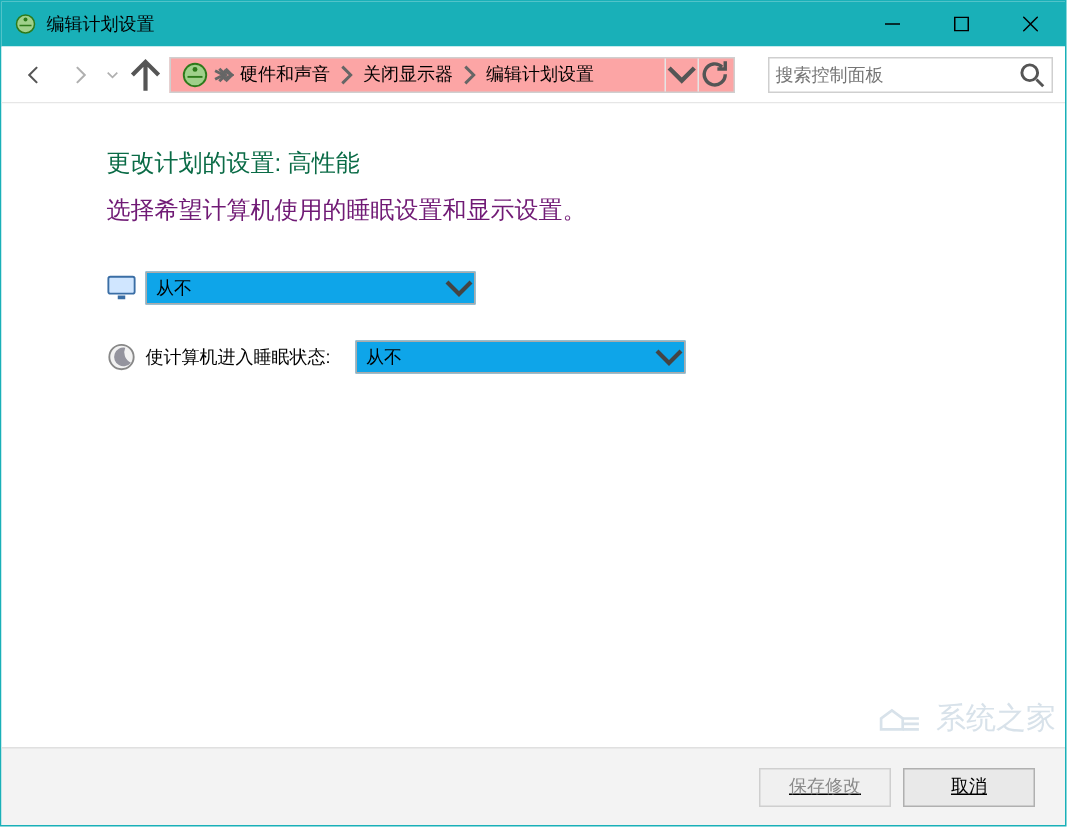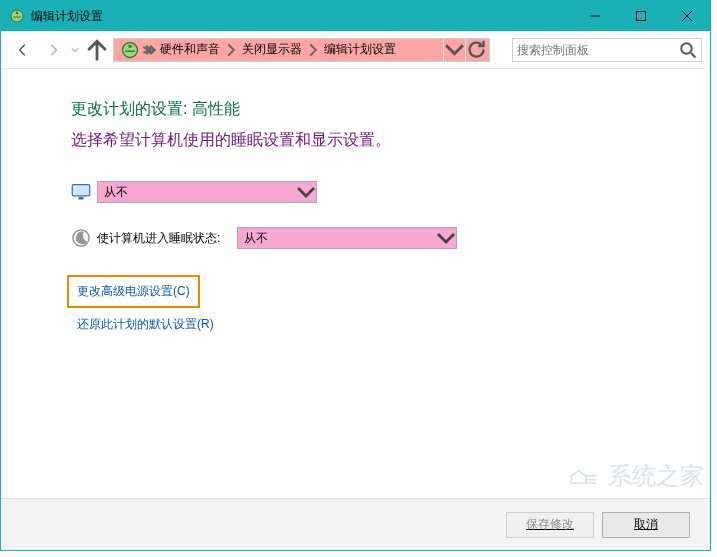--- a/index.html
+++ b/index.html
@@ -31,31 +31,31 @@
   .searchbox { width:190px; height:24px; border:1px solid #cfcfcf; margin-left:20px; display:flex; align-items:center; padding:0 4px; }
   .searchbox input { border:none; outline:none; flex:1; font-size:12px; background:transparent; color:#777; }
   .searchbox .sicon { width:18px; display:flex; align-items:center; justify-content:center; color:#555;}
   
   .content { flex:1; background:#fff; position:relative; padding:30px 40px 0 70px; }
   .heading { font-size:16px; color:#0a6b46; margin-bottom:10px; }
   .sub { font-size:16px; color:#701a75; margin-bottom:30px; }
   .row { display:flex; align-items:center; margin-bottom:24px; }
   .row .ricon { width:20px; height:20px; margin-right:6px; display:flex; align-items:center; justify-content:center;}
   .row .rlabel { width:140px; color:#000; }
-  .select { width:220px; height:22px; border:1px solid #aaa; background:#f9a8d4; position:relative; padding:0 22px 0 6px; display:flex; align-items:center; color:#000;}
+  .select { width:220px; height:22px; border:1px solid #aaa; background:#0ea5e9; position:relative; padding:0 22px 0 6px; display:flex; align-items:center; color:#000;}
   .select .sarrow { position:absolute; right:0; top:0; width:20px; height:100%; display:flex; align-items:center; justify-content:center; border-left:0 solid #bbb; color:#444;}
   .link { color:#0a58a2; text-decoration:none; display:inline-block; padding:4px 6px; margin-bottom:8px;}
   .link.highlighted { outline:2px solid #e68a00; outline-offset:2px;}
   .linkwrap { margin-top:30px;}
   
   .footer { height:52px; border-top:1px solid #e0e0e0; background:#f3f3f3; display:flex; align-items:center; justify-content:flex-end; padding:0 20px; gap:8px;text-decoration:underline;}
   .btn { width:88px; height:26px; border:1px solid #b0b0b0; background:#e9e9e9; color:#000; display:flex; align-items:center; justify-content:center; font-size:12px;}
   .btn.disabled { color:#8a8a8a; border-color:#cfcfcf; background:#f0f0f0;}
   
-  .watermark { position:absolute; right:6px; bottom:6px; color:#d8e2ea; font-size:24px; display:flex; align-items:center; gap:6px; pointer-events:none; }
+  .watermark { position:absolute; right:6px; bottom:6px; color:#d8e2ea; font-size:20px; display:flex; align-items:center; gap:6px; pointer-events:none; }
   .watermark svg { width:36px; height:24px; stroke:#d8e2ea; fill:none; stroke-width:2;}
 </style>
 </head>
 <body>
 
 <div class="window">
 
   <div class="titlebar">
     <span class="icon-slot">
       <svg viewBox="0 0 16 16">
@@ -189,24 +189,20 @@
       <div class="select">
         <span>从不</span>
         <span class="sarrow">
           <svg viewBox="0 0 10 10" stroke="#444" fill="none" stroke-width="1.4">
               <path d="M1 3 L5 7 L9 3"></path>
             </svg>
         </span>
       </div>
     </div>
 
-    <div class="linkwrap">
-      <a class="link highlighted">更改高级电源设置(C)</a><br>
-      <a class="link">还原此计划的默认设置(R)</a>
-    </div>
 
     <div class="watermark">
       <svg viewBox="0 0 40 24">
           <path d="M6 20 L6 12 L14 6 L22 12 L22 20 Z"></path>
           <path d="M22 16 h12 M22 12 h12 M22 20 h12"></path>
         </svg>
       <span>系统之家</span>
     </div>
   </div>
 

